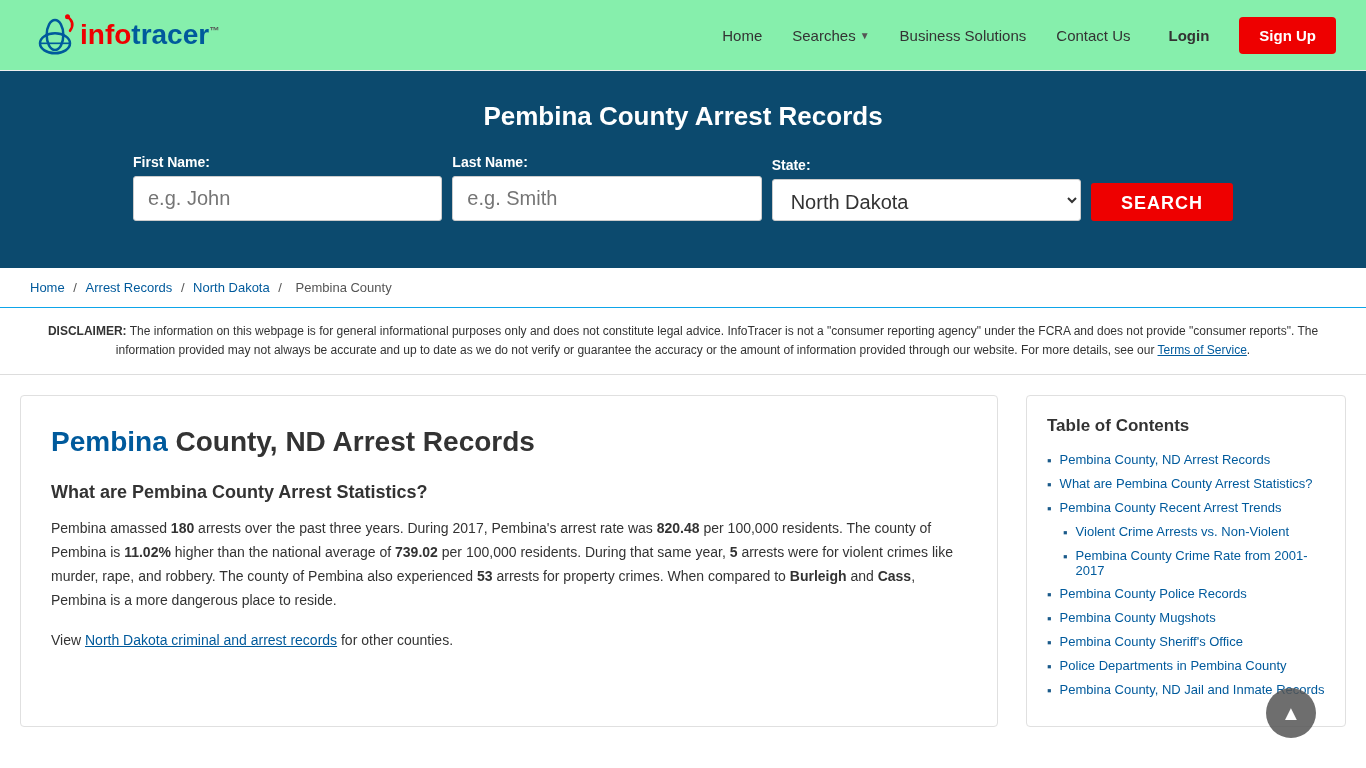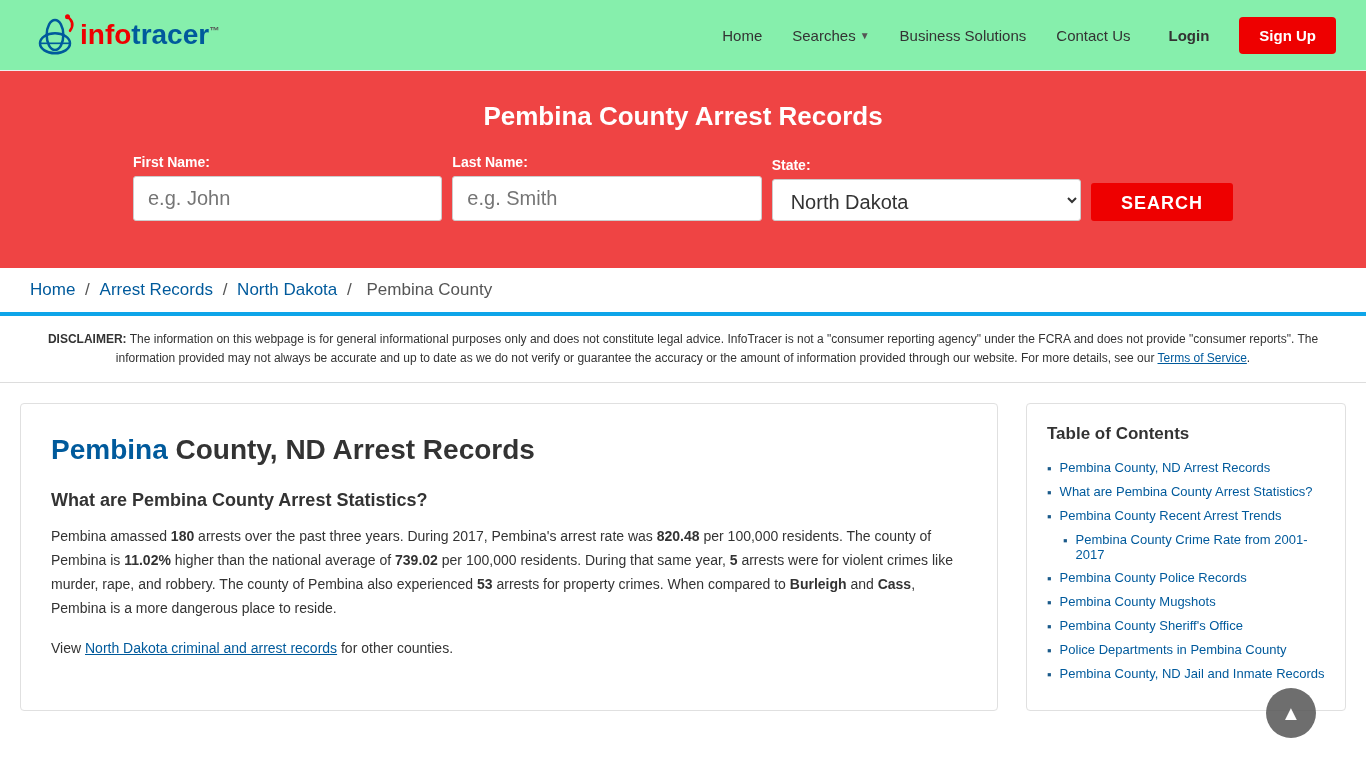--- a/index.html
+++ b/index.html
@@ -62,21 +62,21 @@
       color: #fff !important;
       padding: 10px 20px;
       border-radius: 4px;
       font-size: 15px;
       font-weight: bold;
       text-decoration: none;
     }
 
     
     .hero {
-      background: #ef4444;
+      background: #0c4a6e;
       padding: 30px 20px 35px;
       color: #fff;
       text-align: center;
     }
     .hero h1 {
       font-size: 26px;
       font-weight: bold;
       margin-bottom: 22px;
       color: #fff;
     }
@@ -124,22 +124,22 @@
       border-radius: 3px;
       cursor: pointer;
       height: 38px;
       letter-spacing: 1px;
     }
 
     
     .breadcrumb {
       padding: 12px 30px;
       background: #fff;
-      border-bottom: 4px solid #0ea5e9;
-      font-size: 17px;
+      border-bottom: 1px solid #0ea5e9;
+      font-size: 13px;
     }
     .breadcrumb a {
       color: #005a9c;
       text-decoration: none;
     }
     .breadcrumb span { color: #555; margin: 0 5px; }
     .breadcrumb .current { color: #555; }
 
     
     .disclaimer {
@@ -339,20 +339,23 @@
       <li>
             <a href="#">Pembina County, ND Arrest Records</a>
           </li>
           <li>
             <a href="#">What are Pembina County Arrest Statistics?</a>
           </li>
           <li>
             <a href="#">Pembina County Recent Arrest Trends</a>
           </li>
           <li class="sub">
+            <a href="#">Violent Crime Arrests vs. Non-Violent</a>
+          </li>
+          <li class="sub">
             <a href="#">Pembina County Crime Rate from 2001-2017</a>
           </li>
           <li>
             <a href="#">Pembina County Police Records</a>
           </li>
           <li>
             <a href="#">Pembina County Mugshots</a>
           </li>
           <li>
             <a href="#">Pembina County Sheriff's Office</a>

